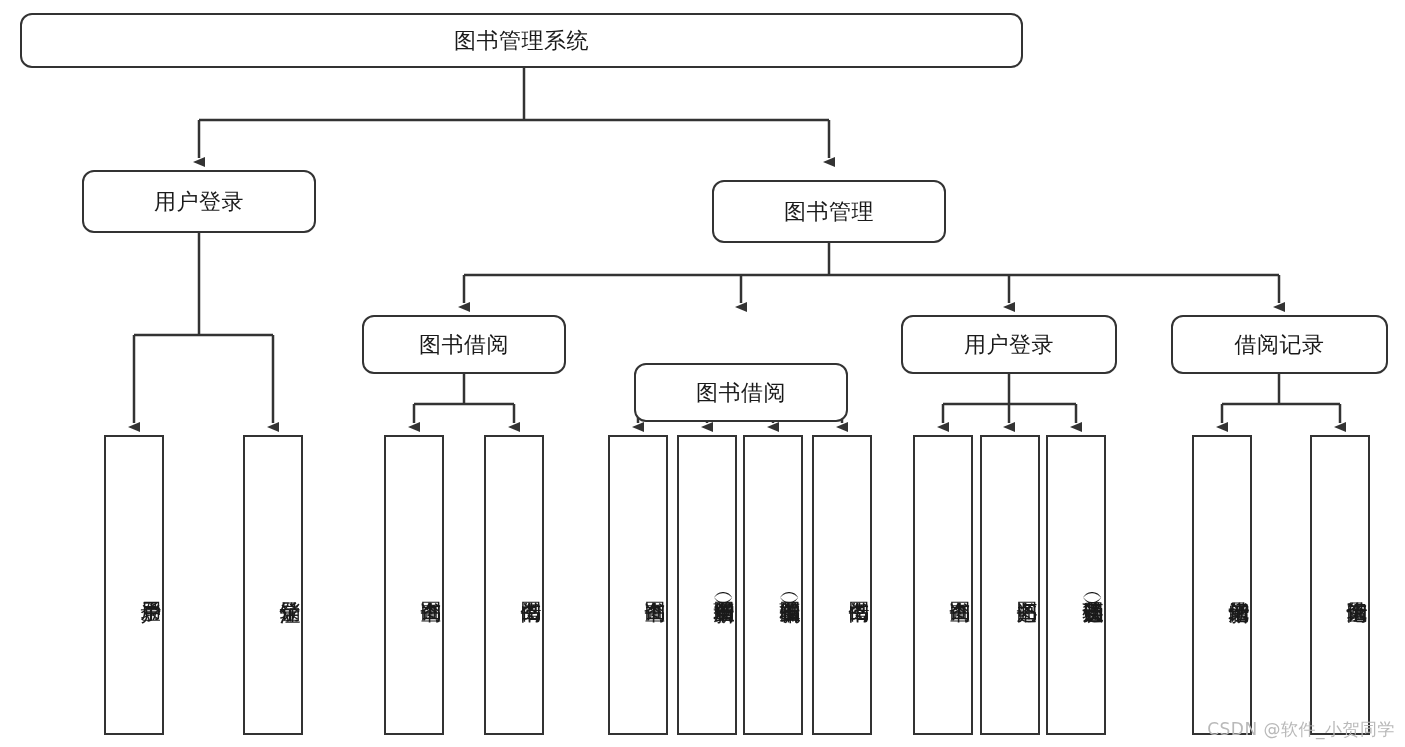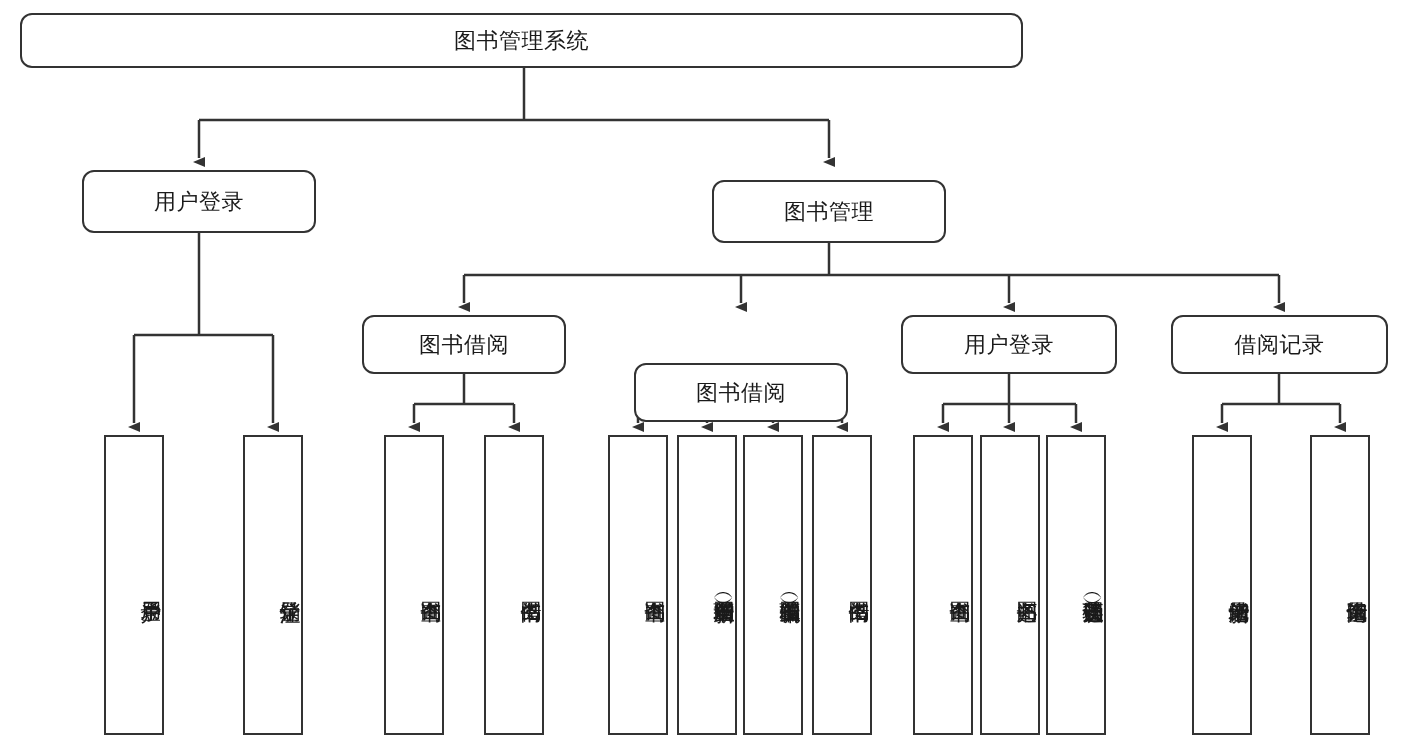--- a/index.html
+++ b/index.html
@@ -198,14 +198,15 @@
   </div>
 
   <div class="node v" style="left:1192px; top:435px; width:60px; height:300px;">
     <span class="vlabel">新增借阅记录</span>
   </div>
 
   <div class="node v" style="left:1310px; top:435px; width:60px; height:300px;">
     <span class="vlabel">查询借阅记录</span>
   </div>
 
+  <div class="watermark">CSDN @软件_小贺同学</div>
 
 </div>
 
 </body></html>

